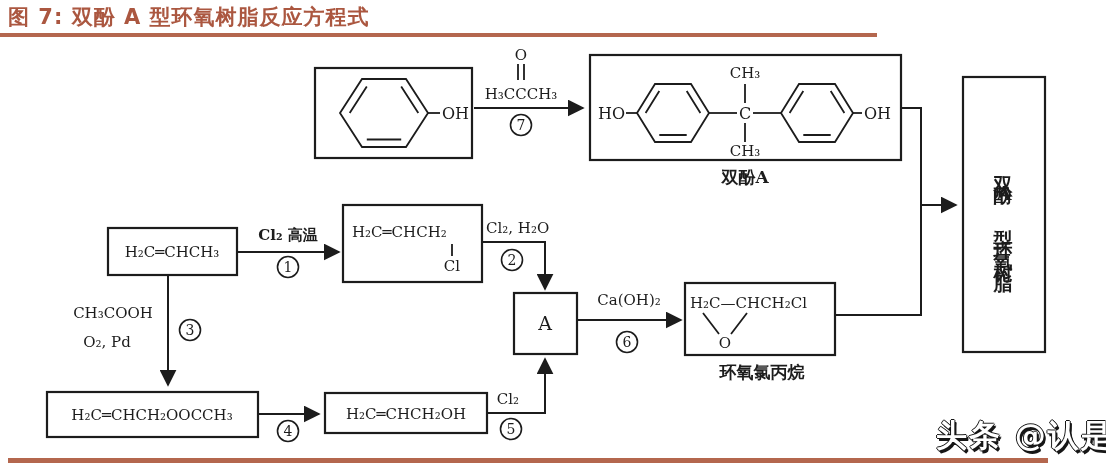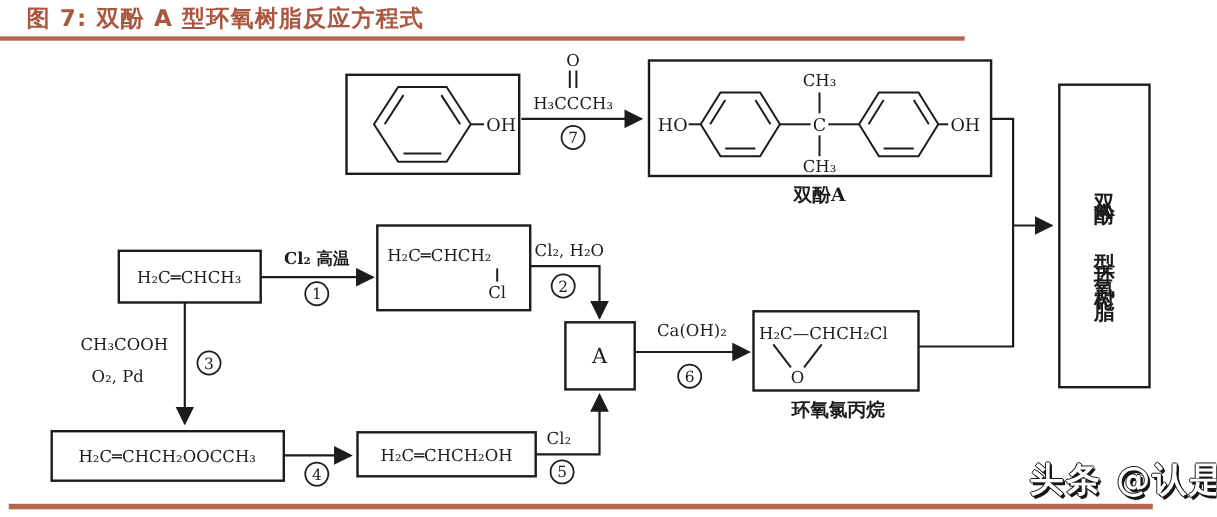--- a/index.html
+++ b/index.html
@@ -1,21 +1,21 @@
 <!DOCTYPE html>
 <html><head>
 <meta charset="utf-8">
 <style>
   html,body{margin:0;padding:0;background:#fff;}
   .page{
     position:relative;width:1106px;height:470px;background:#ffffff;
     font-family:"DejaVu Sans","Liberation Sans",sans-serif;overflow:hidden;
   }
   .fig-title{
-    position:absolute;left:24px;top:3px;font-size:21px;font-weight:bold;
+    position:absolute;left:8px;top:3px;font-size:21px;font-weight:bold;
     color:#ab5740;letter-spacing:1px;
     font-family:"DejaVu Sans","Liberation Sans",sans-serif;
   }
   .title-rule{position:absolute;left:0;top:33px;width:877px;height:4px;background:#b4674e;}
   .bottom-rule{position:absolute;left:8px;top:458px;width:1040px;height:5px;background:#b4674e;}
   svg.diagram{position:absolute;left:0;top:0;}
   svg text{
     font-family:"DejaVu Serif","DejaVu Sans","Liberation Serif",serif;
     fill:#1c1c1c;
   } .f15{font-size:15px;} .f16{font-size:16px;}

